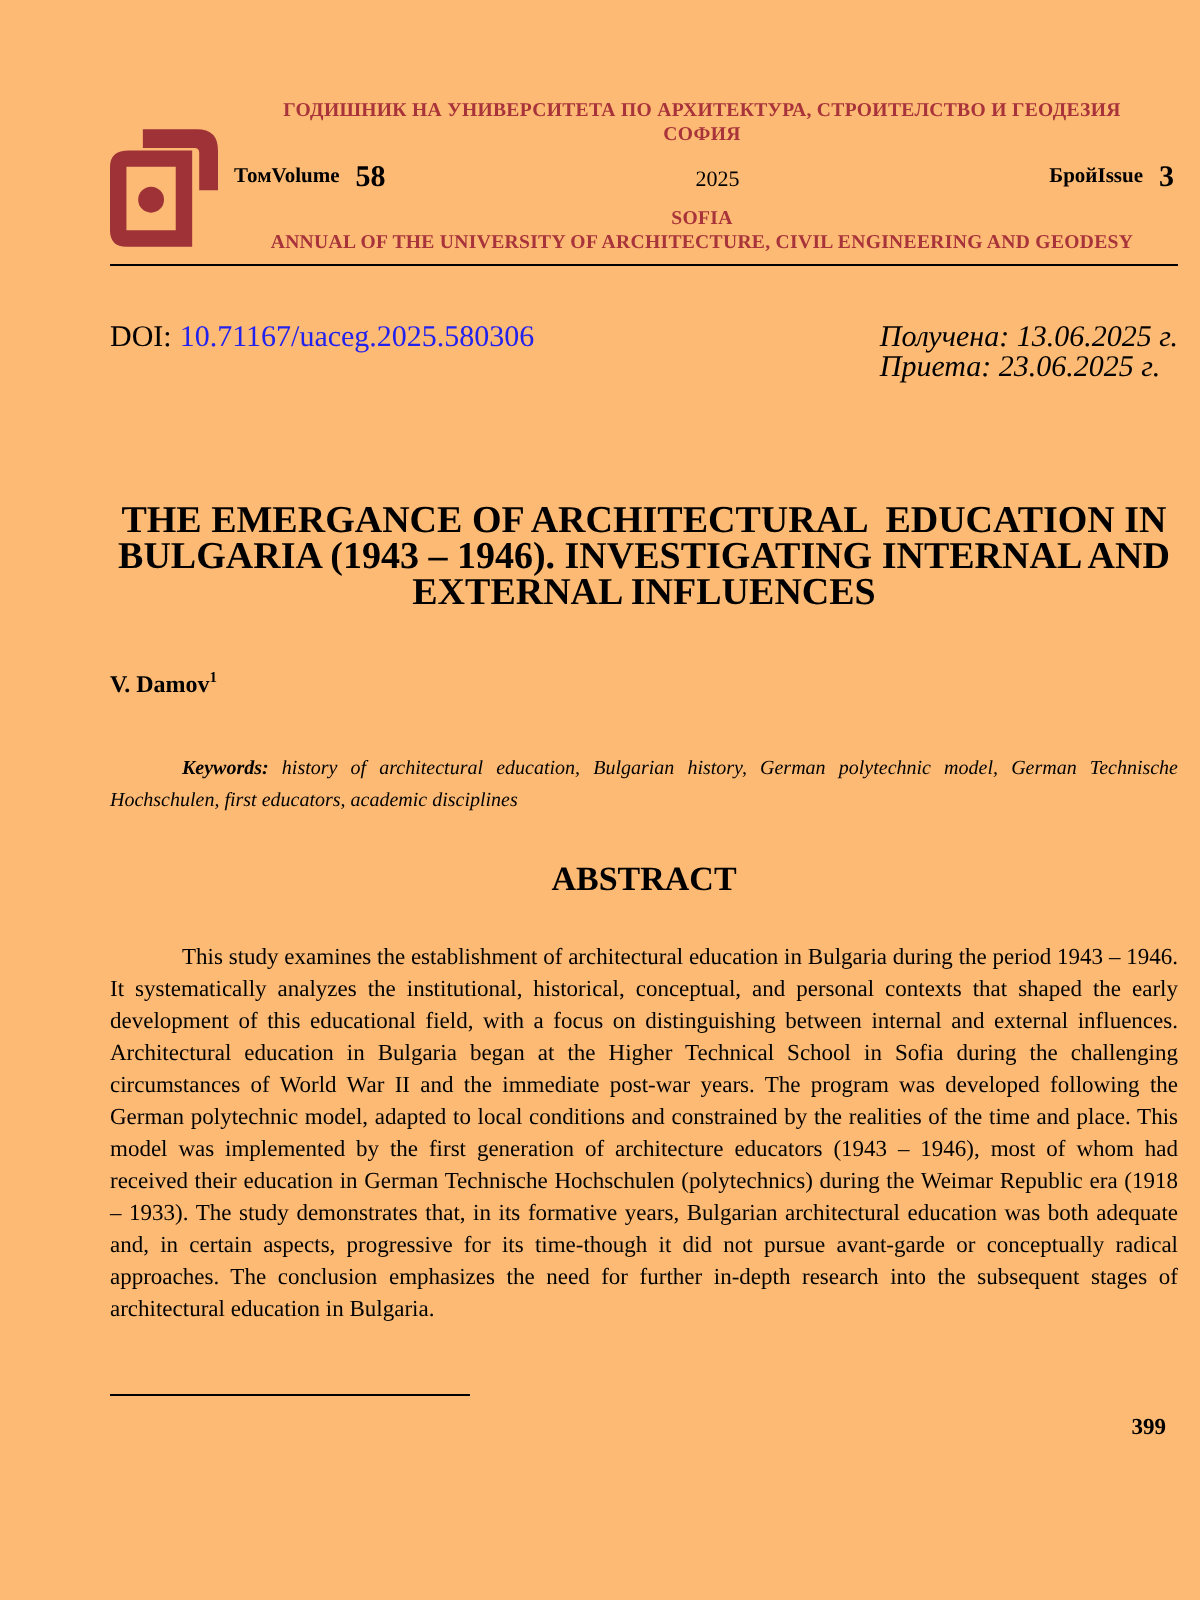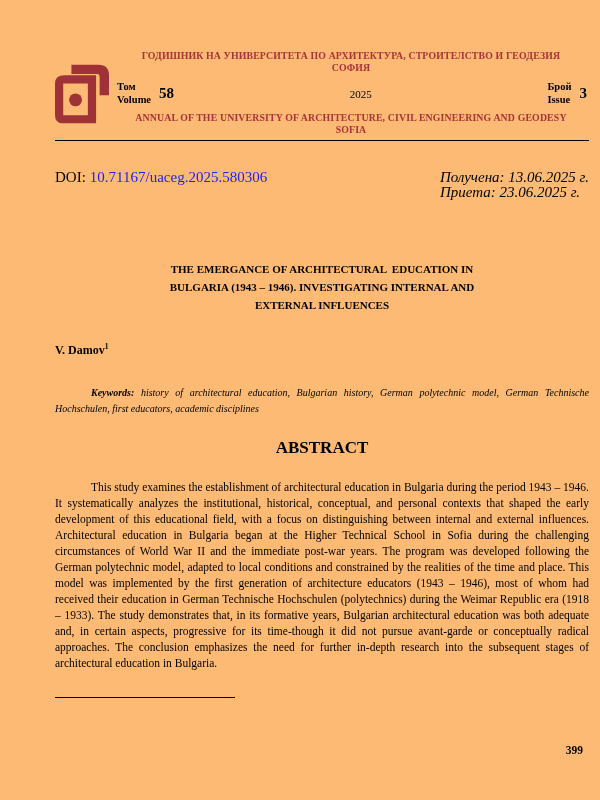--- a/index.html
+++ b/index.html
@@ -13,46 +13,46 @@
 
   
   .header { display:flex; margin-top:50px; }
   .logo-col { flex:0 0 58px; width:58px; padding-top:14px; }
   .logo-col svg { width:54px; height:60px; display:block; }
   .header-text { flex:1; text-align:center; }
   .red { color:var(--header-red,#a8333a); font-weight:bold; }
   .jr-line { font-size:9.8px; line-height:11.6px; letter-spacing:0.15px; }
   .vol-row { display:flex; align-items:center; margin:8px 2px 6px 4px; }
   .vol-group { display:flex; align-items:center; gap:8px; font-weight:bold; }
-  .stack { display:flex; flex-direction:column; text-align:left; font-size:10.5px; line-height:12.5px; }
+  .stack { display:flex; flex-direction:row; text-align:left; font-size:10.5px; line-height:12.5px; }
   .vol-num { font-size:15px; }
   .vol-center { flex:1; text-align:center; font-weight:normal; font-size:11px; }
   .header-rule { border-bottom:1.8px solid #000; margin-top:5px; }
 
   
   .doi-row { display:flex; margin-top:29px; font-size:15px; line-height:15px; }
   .doi-label { margin-right:4px; }
   .link { color:var(--link-blue,#2222ee); text-decoration:none; cursor:pointer; }
   .dates { margin-left:auto; font-style:italic; text-align:left; }
 
   
-  .title { margin:60px 0 0 0; text-align:center; font-weight:bold; font-size:11px; line-height:18px; }
+  .title { margin:60px 0 0 0; text-align:center; font-weight:bold; font-size:19px; line-height:18px; }
   .title div { white-space:pre-wrap; }
   .author { margin-top:29px; font-weight:bold; font-size:12px; }
   sup { font-size:7.5px; vertical-align:super; line-height:0; }
   .keywords { margin:27px 0 0 0; font-size:10px; line-height:16px; font-style:italic; text-align:justify; text-indent:36px; }
   .kw-label { font-weight:bold; }
   .abstract-heading { margin-top:21px; text-align:center; font-weight:bold; font-size:17px; }
   .abstract { margin:21px 0 0 0; font-size:11.5px; line-height:16px; text-align:justify; text-indent:36px; }
 
   
   .footnote-block { position:absolute; left:55px; right:55px; top:697px; }
   .footnote-rule { width:180px; border-bottom:1.5px solid #000; }
   .footnote { margin:4px 0 0 0; font-size:10.4px; line-height:14.8px; text-align:justify; }
-  .page-number { position:absolute; right:61px; top:744px; font-weight:bold; font-size:11.5px; }
+  .page-number { position:absolute; right:61px; top:708px; font-weight:bold; font-size:11.5px; }
 </style>
 </head>
 <body>
 
 <div class="page">
   <div class="content">
 
     <div class="header">
       <div class="logo-col">
         <svg viewBox="0 0 92 100" aria-hidden="true">
@@ -76,22 +76,22 @@
           </div>
           <div class="vol-center">2025</div>
           <div class="vol-group">
             <span class="stack">
               <span>Брой</span>
               <span>Issue</span>
             </span>
             <span class="vol-num">3</span>
           </div>
         </div>
+        <div class="red jr-line">SOFIA</div>
         <div class="red jr-line">ANNUAL OF THE UNIVERSITY OF ARCHITECTURE, CIVIL ENGINEERING AND GEODESY</div>
-        <div class="red jr-line">SOFIA</div>
       </div>
     </div>
     <div class="header-rule"></div>
 
     <div class="doi-row">
       <span class="doi-label">DOI:</span>
       <a class="link">10.71167/uaceg.2025.580306</a>
       <div class="dates">
         <div>Получена: 13.06.2025 г.</div>
         <div>Приета: 23.06.2025 г.</div>

